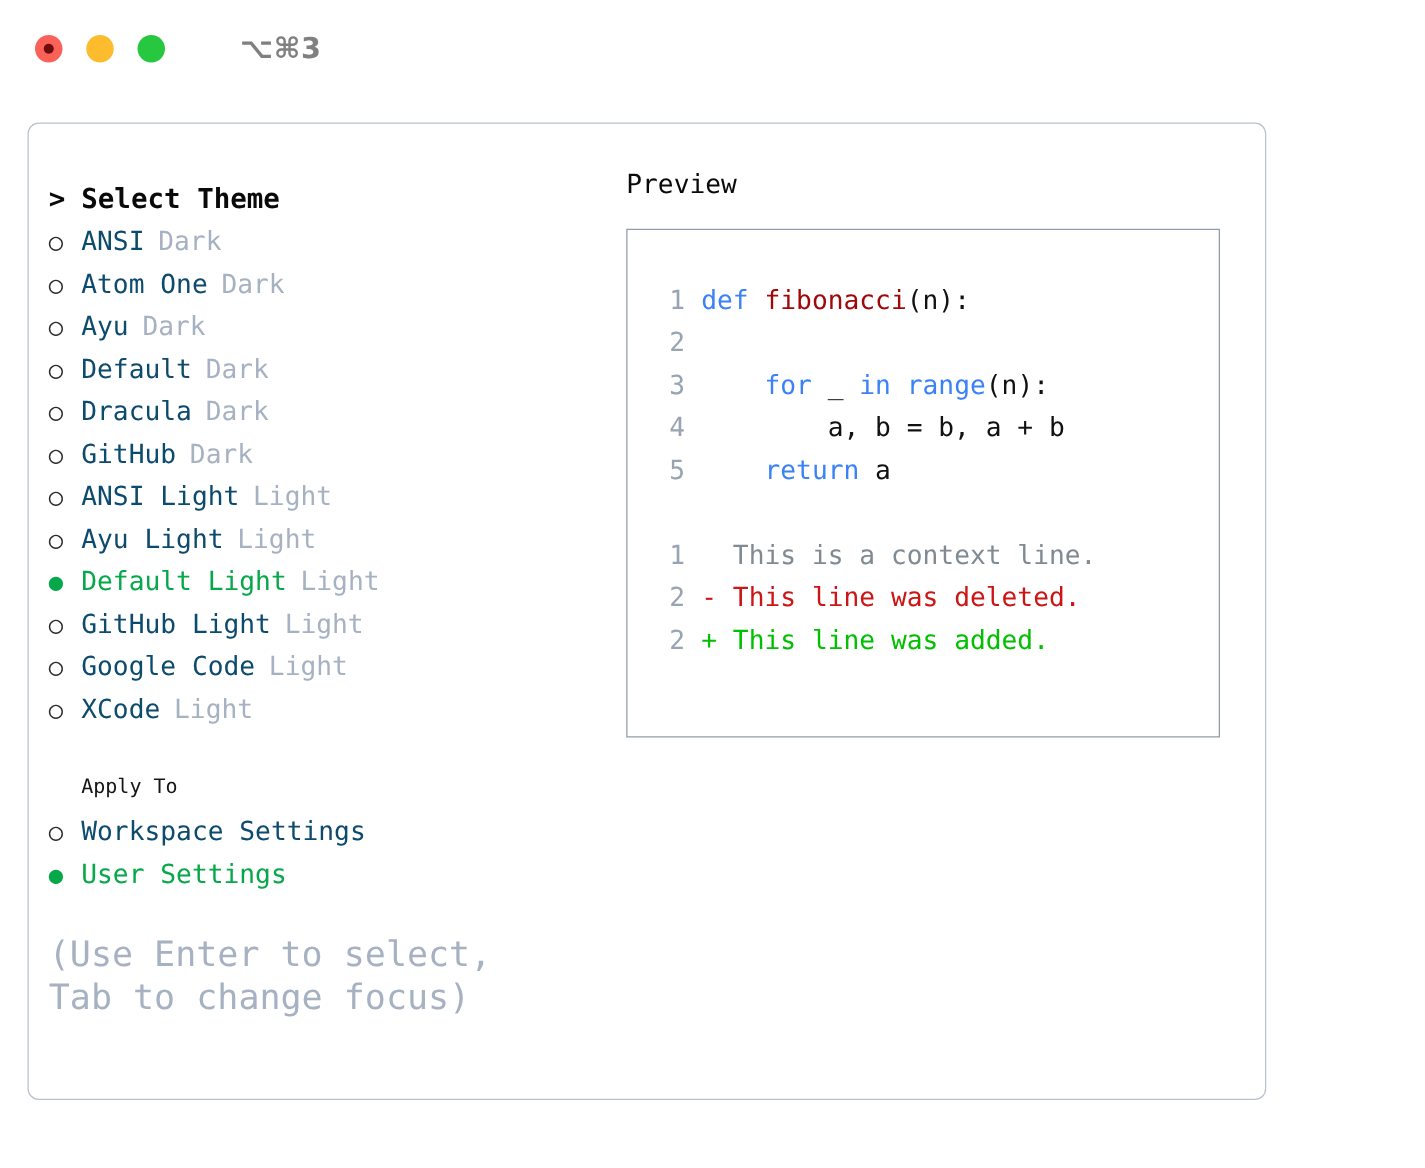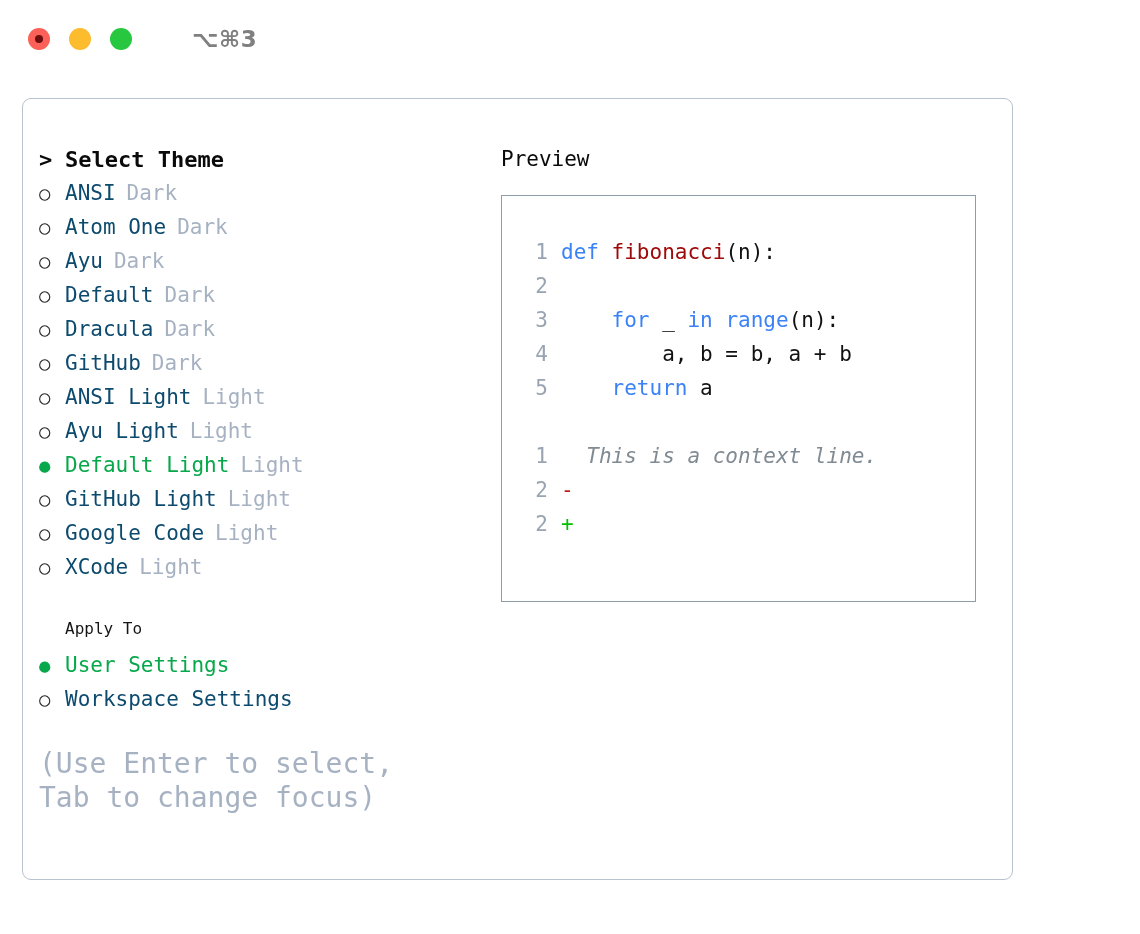--- a/index.html
+++ b/index.html
@@ -145,21 +145,21 @@
     color: #a6b2c2;
     font-size: 28px;
     line-height: 34px;
     width: 410px;
   }
 
   
   .right-col {
     position: absolute;
     left: 478px;
-    top: 48px;
+    top: 36px;
     width: 500px;
   }
   .preview-title {
     font-size: 21px;
     color: #0a0a0a;
     margin-bottom: 24px;
   }
   .preview-box {
     width: 475px;
     height: 407px;
@@ -182,21 +182,21 @@
     text-align: right;
     color: #98a4b2;
     margin-right: 13px;
   }
   .tok-kw    { color: #3b82f6; }
   .tok-fn    { color: #a00909; }
   .tok-plain { color: #111111; }
 
   .blank-line { height: 34px; }
 
-  .diff-ctx { color: #808a93; font-style: italic; }
+  .diff-ctx { color: #808a93; }
   .diff-del { color: #cc1515; }
   .diff-add { color: #00c000; }
 </style>
 </head>
 <body>
 
 <div id="app">
 
   <div class="titlebar">
     <div class="dots">
@@ -283,46 +283,46 @@
           </div>
 
         <div class="spacer-sm"></div>
 
         <div class="row">
           <span class="subheading">Apply To</span>
         </div>
 
         <div id="apply-to-list">
             <div class="row">
+              <span class="bullet empty"></span>
+              <span class="theme-name">Workspace Settings</span>
+            </div>
+            <div class="row">
               <span class="bullet filled"></span>
               <span class="theme-name selected">User Settings</span>
-            </div>
-            <div class="row">
-              <span class="bullet empty"></span>
-              <span class="theme-name">Workspace Settings</span>
             </div>
           </div>
 
         <div class="hint">(Use Enter to select, Tab to change focus)</div>
       </div>
 
       <div class="right-col">
         <div class="preview-title">Preview</div>
         <div class="preview-box">
           <div id="code-block">
               <div class="code-line"><span class="lineno">1</span><span><span class="tok-kw">def </span><span class="tok-fn">fibonacci</span><span class="tok-plain">(n):</span></span></div>
               <div class="code-line"><span class="lineno">2</span></div>
               <div class="code-line"><span class="lineno">3</span><span><span class="tok-plain">    </span><span class="tok-kw">for</span><span class="tok-plain"> _ </span><span class="tok-kw">in</span><span class="tok-plain"> </span><span class="tok-kw">range</span><span class="tok-plain">(n):</span></span></div>
               <div class="code-line"><span class="lineno">4</span><span><span class="tok-plain">        a, b = b, a + b</span></span></div>
               <div class="code-line"><span class="lineno">5</span><span><span class="tok-plain">    </span><span class="tok-kw">return</span><span class="tok-plain"> a</span></span></div>
             </div>
           <div class="blank-line"></div>
           <div id="diff-block">
               <div class="code-line"><span class="lineno">1</span><span class="diff-ctx"> </span><span class="diff-ctx"> This is a context line.</span></div>
-              <div class="code-line"><span class="lineno">2</span><span class="diff-del">-</span></div>
-              <div class="code-line"><span class="lineno">2</span><span class="diff-add">+</span></div>
+              <div class="code-line"><span class="lineno">2</span><span class="diff-del">-</span><span class="diff-del"> This line was deleted.</span></div>
+              <div class="code-line"><span class="lineno">2</span><span class="diff-add">+</span><span class="diff-add"> This line was added.</span></div>
             </div>
         </div>
       </div>
 
     </div>
   </div>
 </div>
 
 </body></html>

